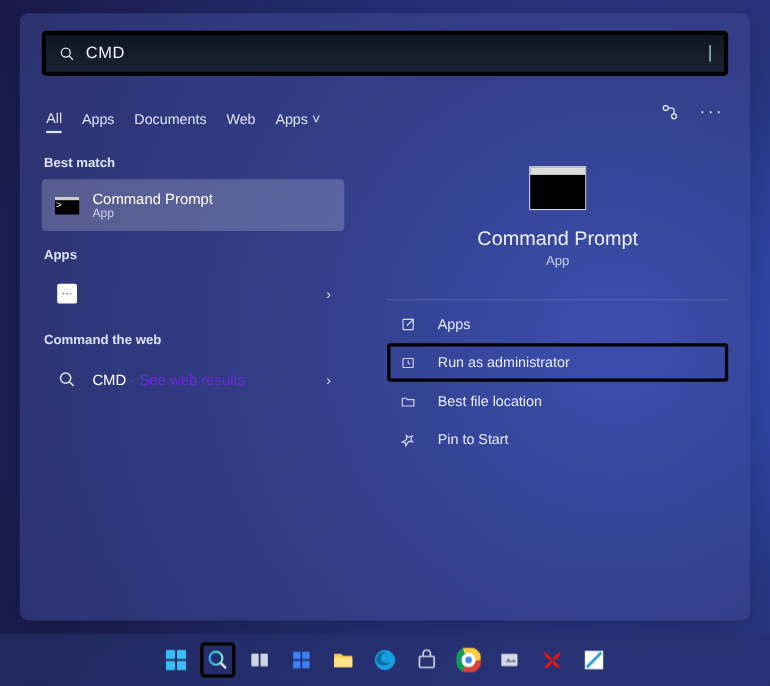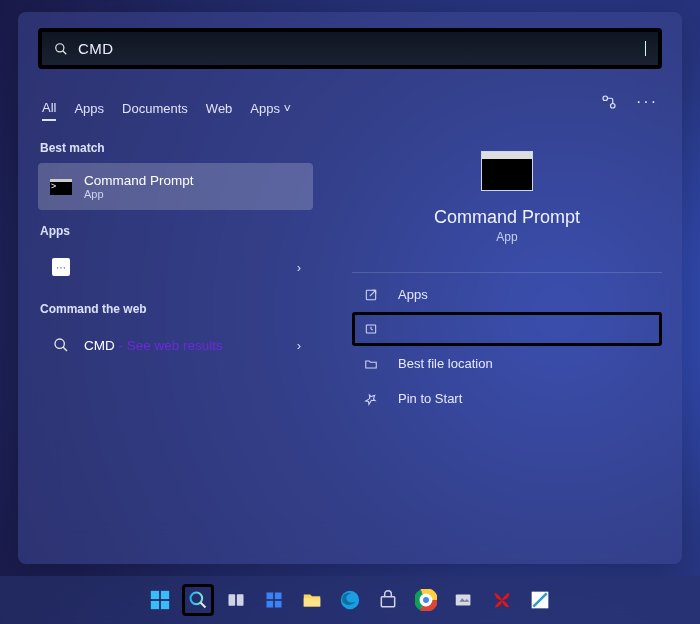--- a/index.html
+++ b/index.html
@@ -158,20 +158,21 @@
             </span>
           <span>Apps</span>
         </div>
         <div class="action highlight">
           <span class="aicon">
               <svg width="14" height="14" viewBox="0 0 24 24" fill="none" stroke="currentColor" stroke-width="1.8">
                 <rect x="4" y="5" width="16" height="14" rx="1"></rect>
                 <path d="M12 8v4l3 2"></path>
               </svg>
             </span>
+          <span>Run as administrator</span>
         </div>
         <div class="action">
           <span class="aicon">
               <svg width="14" height="14" viewBox="0 0 24 24" fill="none" stroke="currentColor" stroke-width="1.8">
                 <path d="M3 7h6l2 2h10v10H3z"></path>
               </svg>
             </span>
           <span>Best file location</span>
         </div>
         <div class="action">

